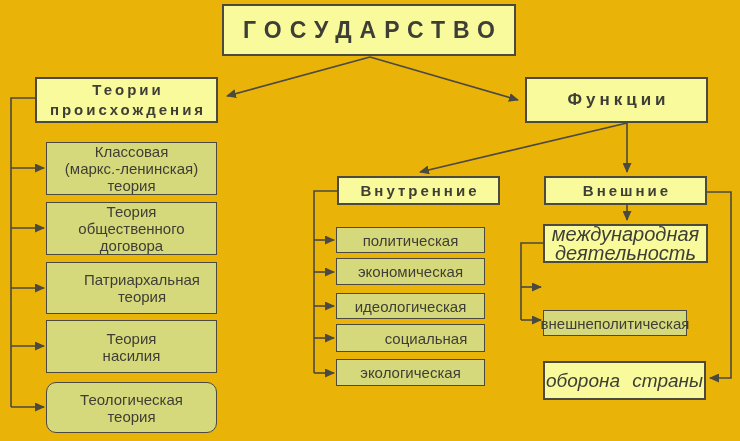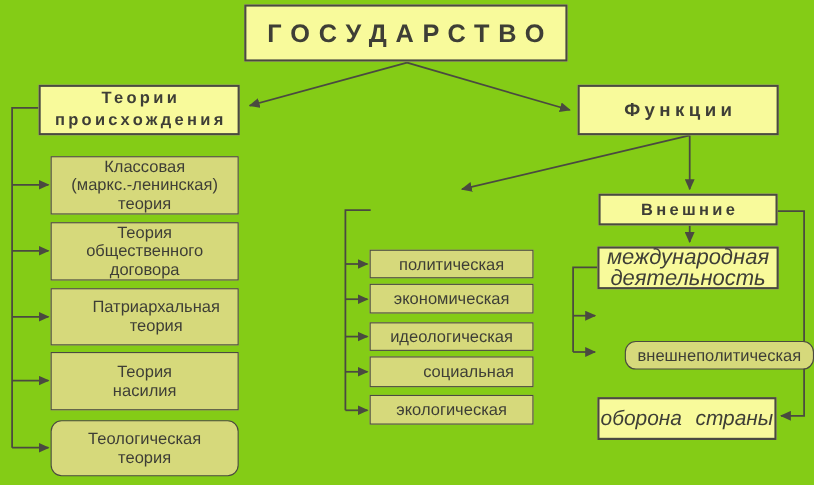--- a/index.html
+++ b/index.html
@@ -1,19 +1,19 @@
 <!DOCTYPE html>
 <html><head>
 <meta charset="utf-8">
 <style>
   html,body{margin:0;padding:0;}
   .stage{
     position:relative;
     width:740px;height:441px;
-    background:#84cc16;
+    background:#eab308;
     font-family:"Liberation Sans", sans-serif;
     color:#3e3e36;
     overflow:hidden;
   }
   .stage svg{position:absolute;left:0;top:0;}
   .node{
     position:absolute;
     display:flex;align-items:center;justify-content:center;
     text-align:center;
     white-space:pre-line;
@@ -84,25 +84,26 @@
 договора</div>
   <div class="node olive item" style="left:46px;top:262px;width:171px;height:52px;padding-left:21px;">Патриархальная
 теория</div>
   <div class="node olive item" style="left:46px;top:320px;width:171px;height:53px;">Теория
 насилия</div>
   <div class="node olive item" style="left:46px;top:382px;width:171px;height:51px;border-radius:10px;">Теологическая
 теория</div>
 
   <div class="node bright hdr-big" style="left:525px;top:77px;width:183px;height:46px;">Функции</div>
 
+  <div class="node bright hdr" style="left:337px;top:176px;width:163px;height:29px;">Внутренние</div>
   <div class="node olive item" style="left:336px;top:227px;width:149px;height:26px;">политическая</div>
   <div class="node olive item" style="left:336px;top:258px;width:149px;height:27px;">экономическая</div>
   <div class="node olive item" style="left:336px;top:293px;width:149px;height:26px;">идеологическая</div>
   <div class="node olive item" style="left:336px;top:324px;width:149px;height:28px;padding-left:31px;">социальная</div>
   <div class="node bright hdr" style="left:544px;top:176px;width:163px;height:29px;">Внешние</div>
 
   <div class="node olive item" style="left:336px;top:359px;width:149px;height:27px;">экологическая</div>
   <div class="node bright ital" style="left:543px;top:224px;width:165px;height:39px;">международная
 деятельность</div>
-  <div class="node olive item" style="left:568px;top:310px;width:172px;height:26px;border-radius:10px;">внешнеполитическая</div>
+  <div class="node olive item" style="left:543px;top:310px;width:144px;height:26px;">внешнеполитическая</div>
   <div class="node bright ital-big" style="left:543px;top:361px;width:163px;height:39px;">оборона страны</div>
 
 </div>
 
 </body></html>

